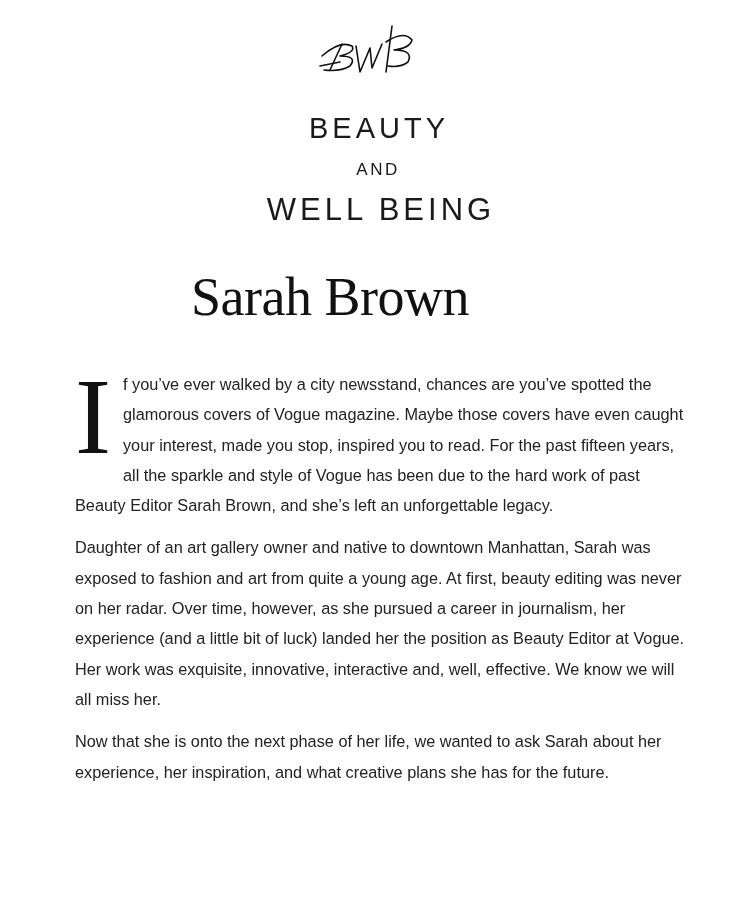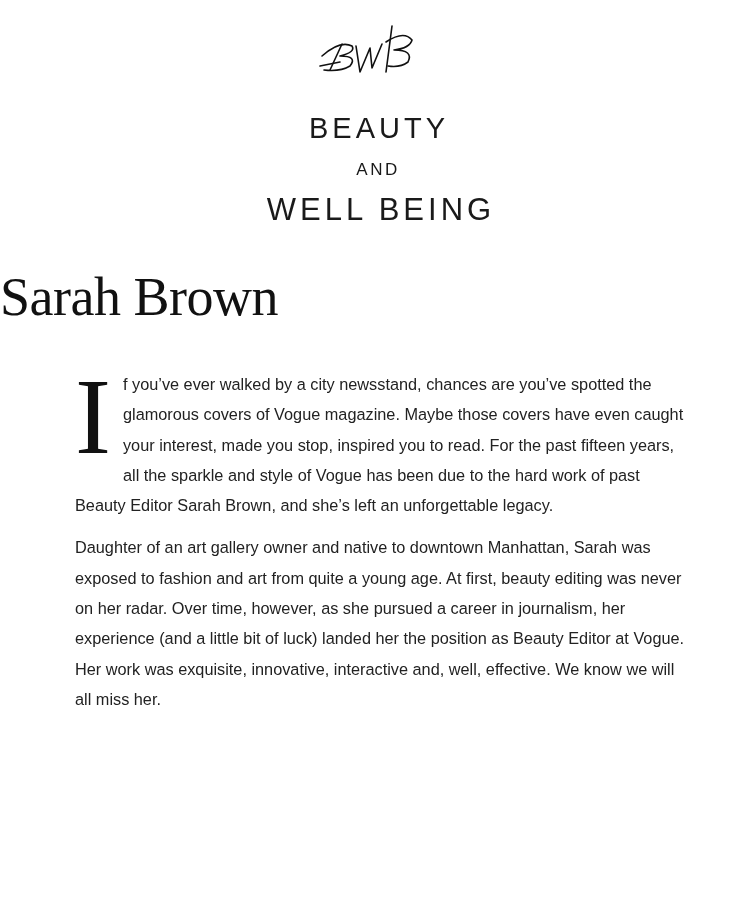--- a/index.html
+++ b/index.html
@@ -46,20 +46,21 @@
       top: 192px;
       font-size: 31px;
       letter-spacing: 4px;
       padding-left: 6px;
     }
     .title {
       position: absolute;
       left: 0;
       width: 660px;
       top: 266px;
+      text-align: center;
       font-family: "Liberation Serif", serif;
       font-size: 54px;
       font-weight: normal;
       color: #111;
       margin: 0;
       letter-spacing: -0.5px;
     }
     .article {
       position: absolute;
       left: 75px;
@@ -106,13 +107,14 @@
 <div class="brand brand-well">WELL BEING</div>
 
 <h1 class="title">Sarah Brown</h1>
 
 <div class="article">
   <p>
     <span class="dropcap">I</span>
     <span>f you’ve ever walked by a city newsstand, chances are you’ve spotted the glamorous covers of Vogue magazine. Maybe those covers have even caught your interest, made you stop, inspired you to read. For the past fifteen years, all the sparkle and style of Vogue has been due to the hard work of past Beauty Editor Sarah Brown, and she’s left an unforgettable legacy.</span>
   </p>
   <p>Daughter of an art gallery owner and native to downtown Manhattan, Sarah was exposed to fashion and art from quite a young age. At first, beauty editing was never on her radar. Over time, however, as she pursued a career in journalism, her experience (and a little bit of luck) landed her the position as Beauty Editor at Vogue. Her work was exquisite, innovative, interactive and, well, effective. We know we will all miss her.</p>
+  <p>Now that she is onto the next phase of her life, we wanted to ask Sarah about her experience, her inspiration, and what creative plans she has for the future.</p>
 </div>
 
 </body></html>

